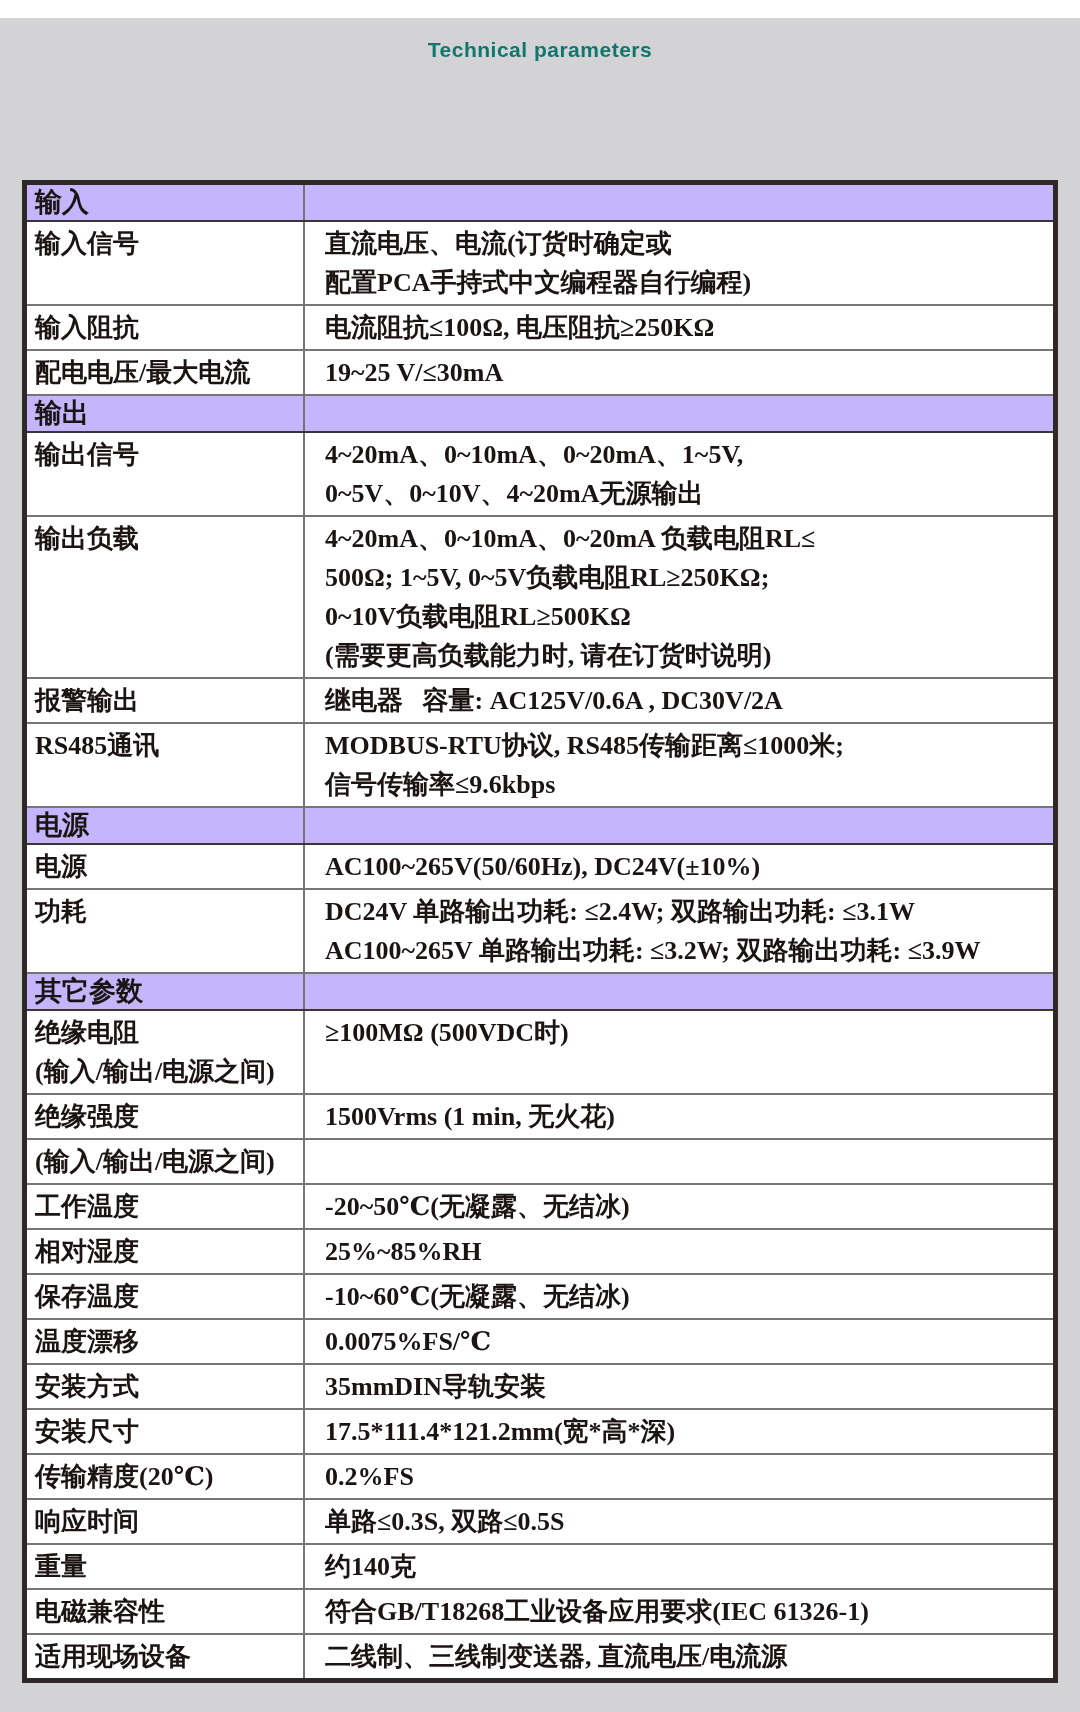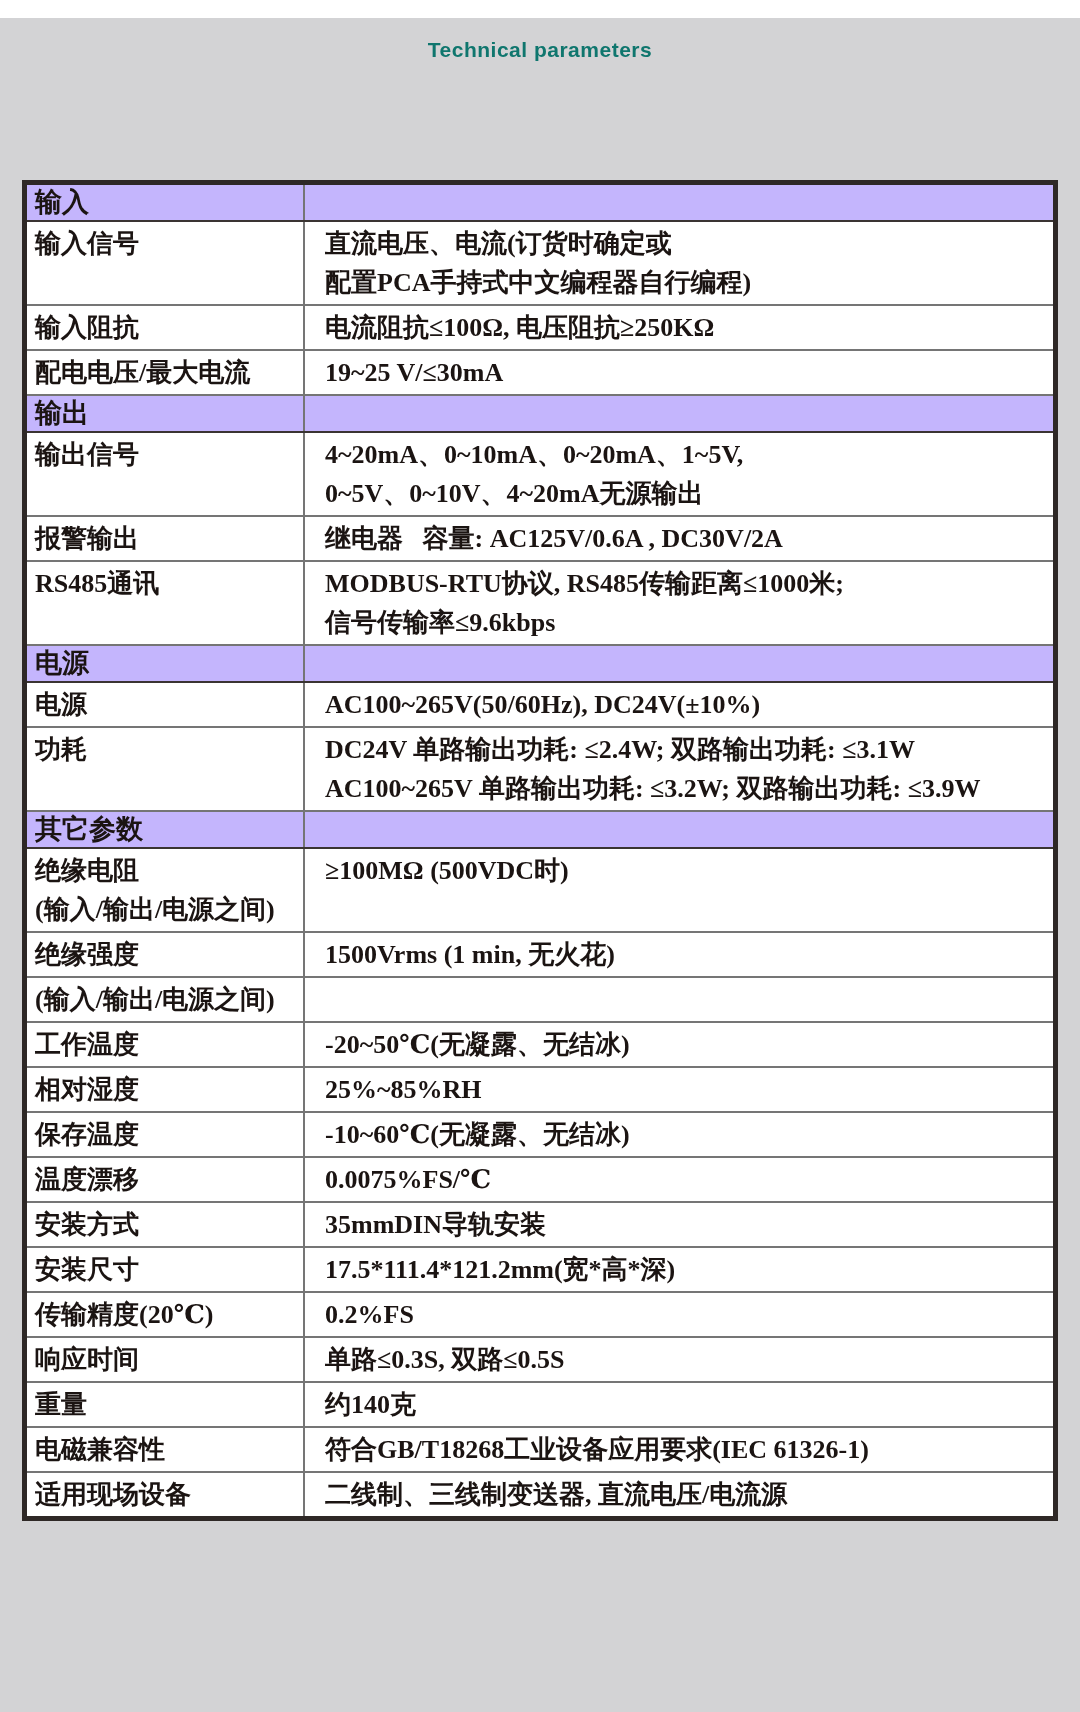--- a/index.html
+++ b/index.html
@@ -141,20 +141,31 @@
         </tr>
         <tr class="param tall">
           <td class="label">
             <div>输出信号</div>
           </td>
           <td class="value">
             <div>4~20mA、0~10mA、0~20mA、1~5V,</div>
             <div>0~5V、0~10V、4~20mA无源输出</div>
           </td>
         </tr>
+        <tr class="param tall">
+          <td class="label">
+            <div>输出负载</div>
+          </td>
+          <td class="value">
+            <div>4~20mA、0~10mA、0~20mA 负载电阻RL≤</div>
+            <div>500Ω; 1~5V, 0~5V负载电阻RL≥250KΩ;</div>
+            <div>0~10V负载电阻RL≥500KΩ</div>
+            <div>(需要更高负载能力时, 请在订货时说明)</div>
+          </td>
+        </tr>
         <tr class="param">
           <td class="label">
             <div>报警输出</div>
           </td>
           <td class="value">
             <div>继电器   容量: AC125V/0.6A , DC30V/2A</div>
           </td>
         </tr>
         <tr class="param tall">
           <td class="label">

